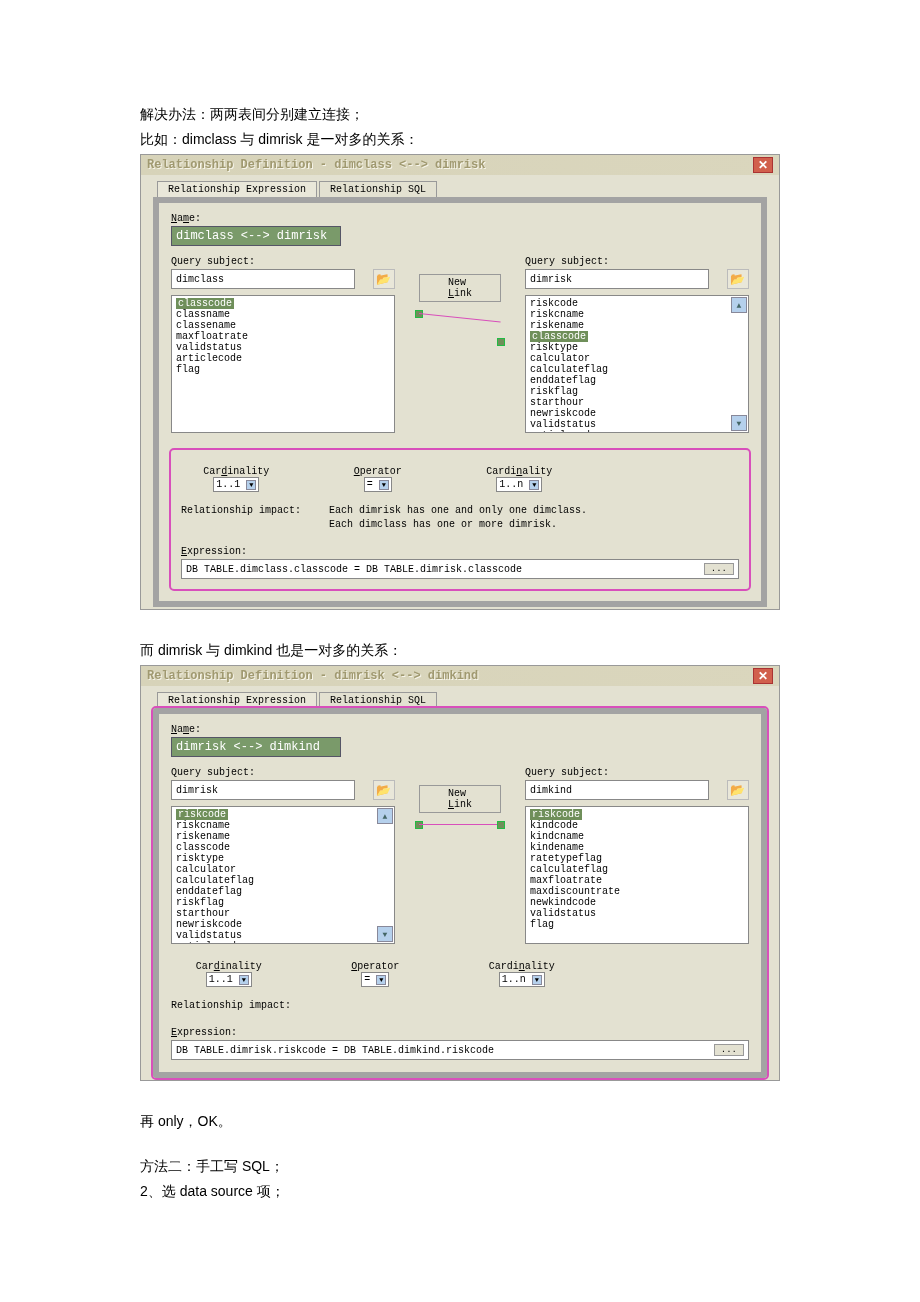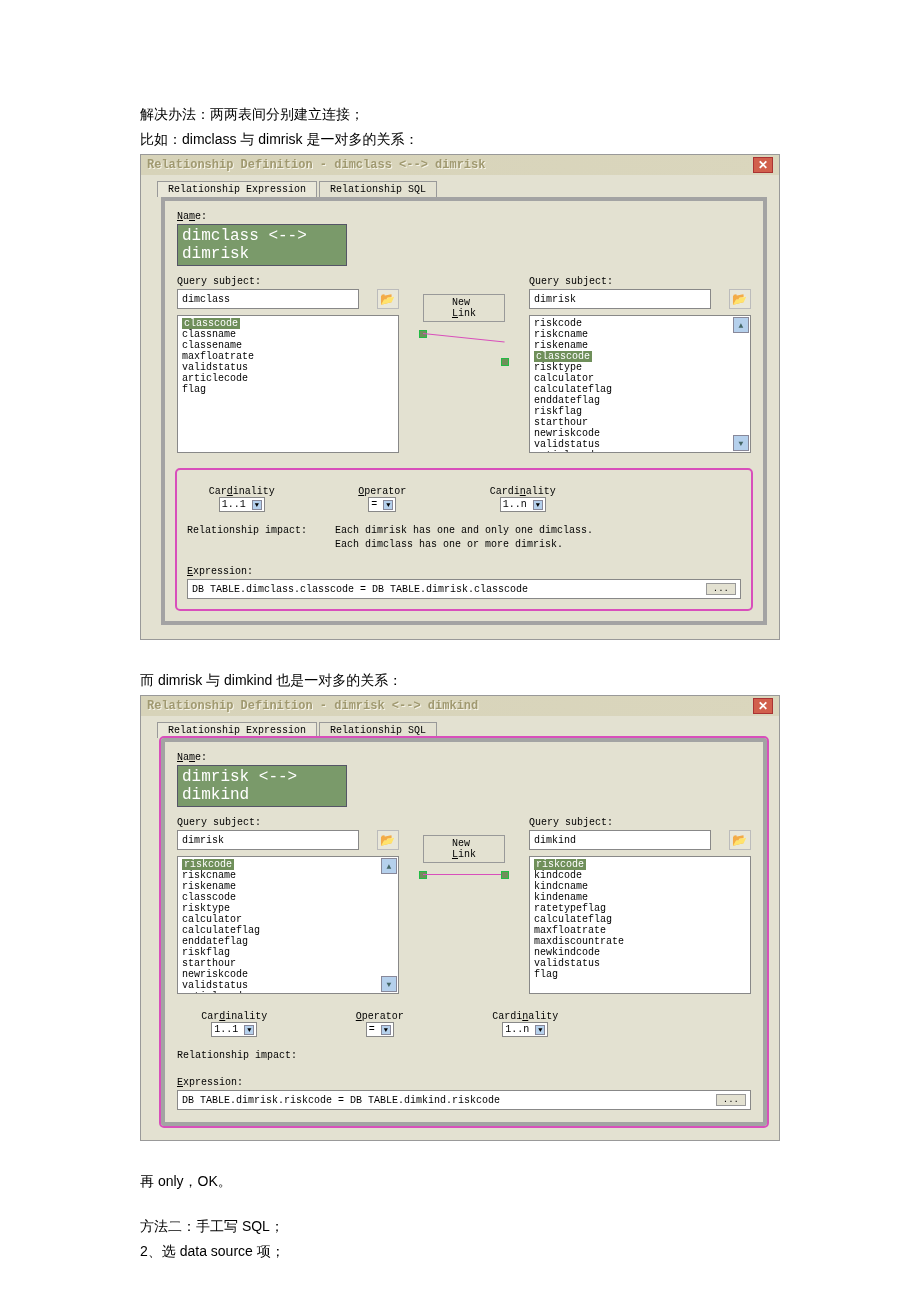--- a/index.html
+++ b/index.html
@@ -31,46 +31,45 @@
 }
 .close-x {
   background: #d15f4c;
   color: #fff;
   font-weight: bold;
   font-family: sans-serif;
   padding: 0 4px;
   border: 1px solid #a33;
   text-shadow: none;
 }
-.dialog-body { padding: 6px 12px 14px 12px; }
+.dialog-body { padding: 6px 12px 2px 12px; }
 .tabs { display: flex; gap: 2px; padding-left: 4px; }
 .tab {
   background: #e3e1d1;
   border: 1px solid #999;
   border-bottom: none;
   padding: 2px 10px;
   font-size: 10px;
 }
 .tab.active { background: #e9e7d9; }
 .tab-panel {
-  border: 4px solid #a3a3a3;
+  border: 6px solid #a3a3a3;
   padding: 10px 12px 12px 12px;
   position: relative;
-  margin-left: 8px;
 }
 .section.magenta { outline: 2px solid #d84fbb; border-radius: 3px; }
 .label { font-size: 10px; margin-bottom: 2px; }
 .label u { text-decoration: underline; }
 .name-input {
   background: #7a9a6a;
   color: #fff;
   border: 1px solid #556;
   padding: 2px 4px;
   font-family: "Courier New", monospace;
-  font-size: 16px;
+  font-size: 12px;
   width: 160px;
   margin-bottom: 10px;
 }
 .qs-row { display: flex; gap: 24px; align-items: flex-start; }
 .qs-col { display: flex; flex-direction: column; width: 260px; }
 .qs-mid { flex: 1; display: flex; flex-direction: column; align-items: center; }
 .combo {
   display: flex;
   border: 1px solid #888;
   background: #fff;

